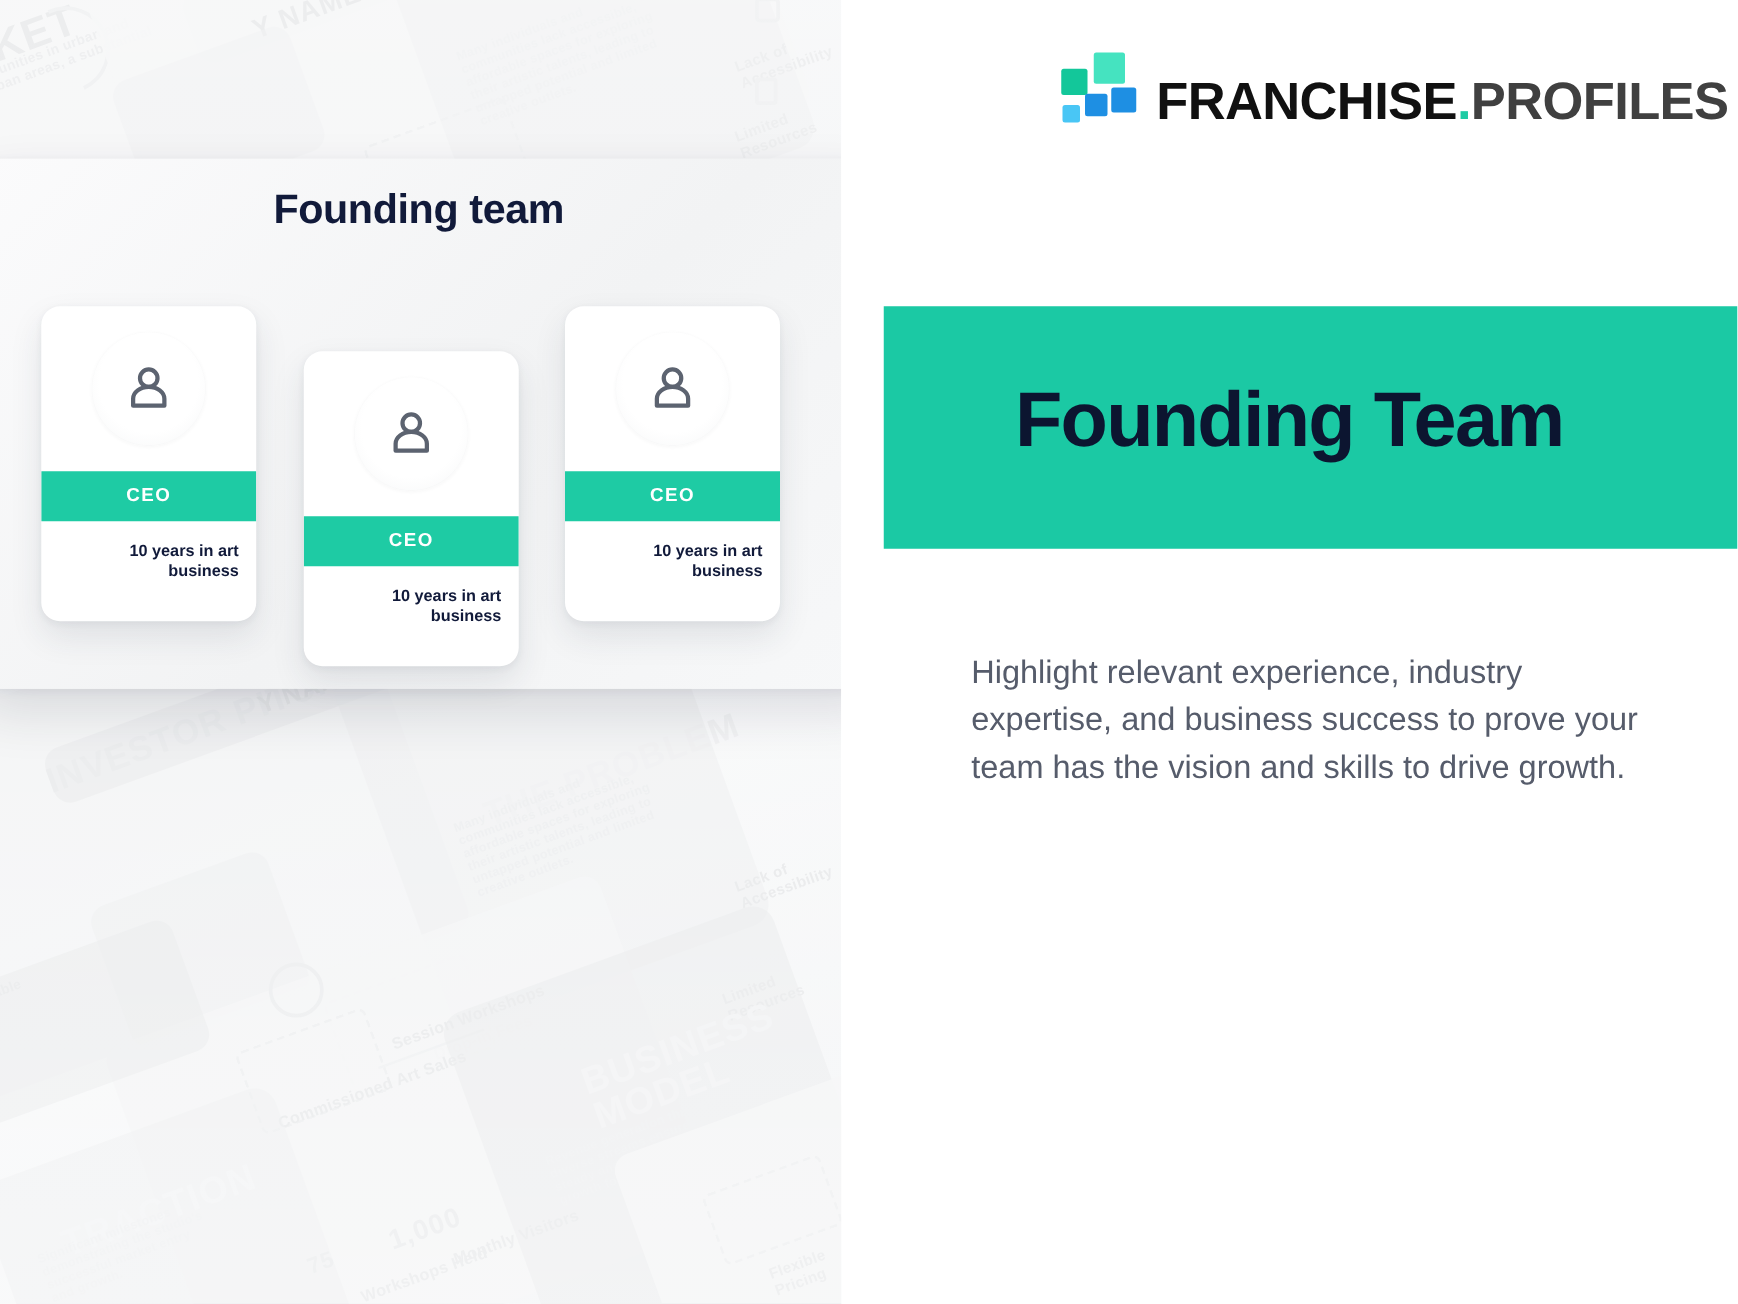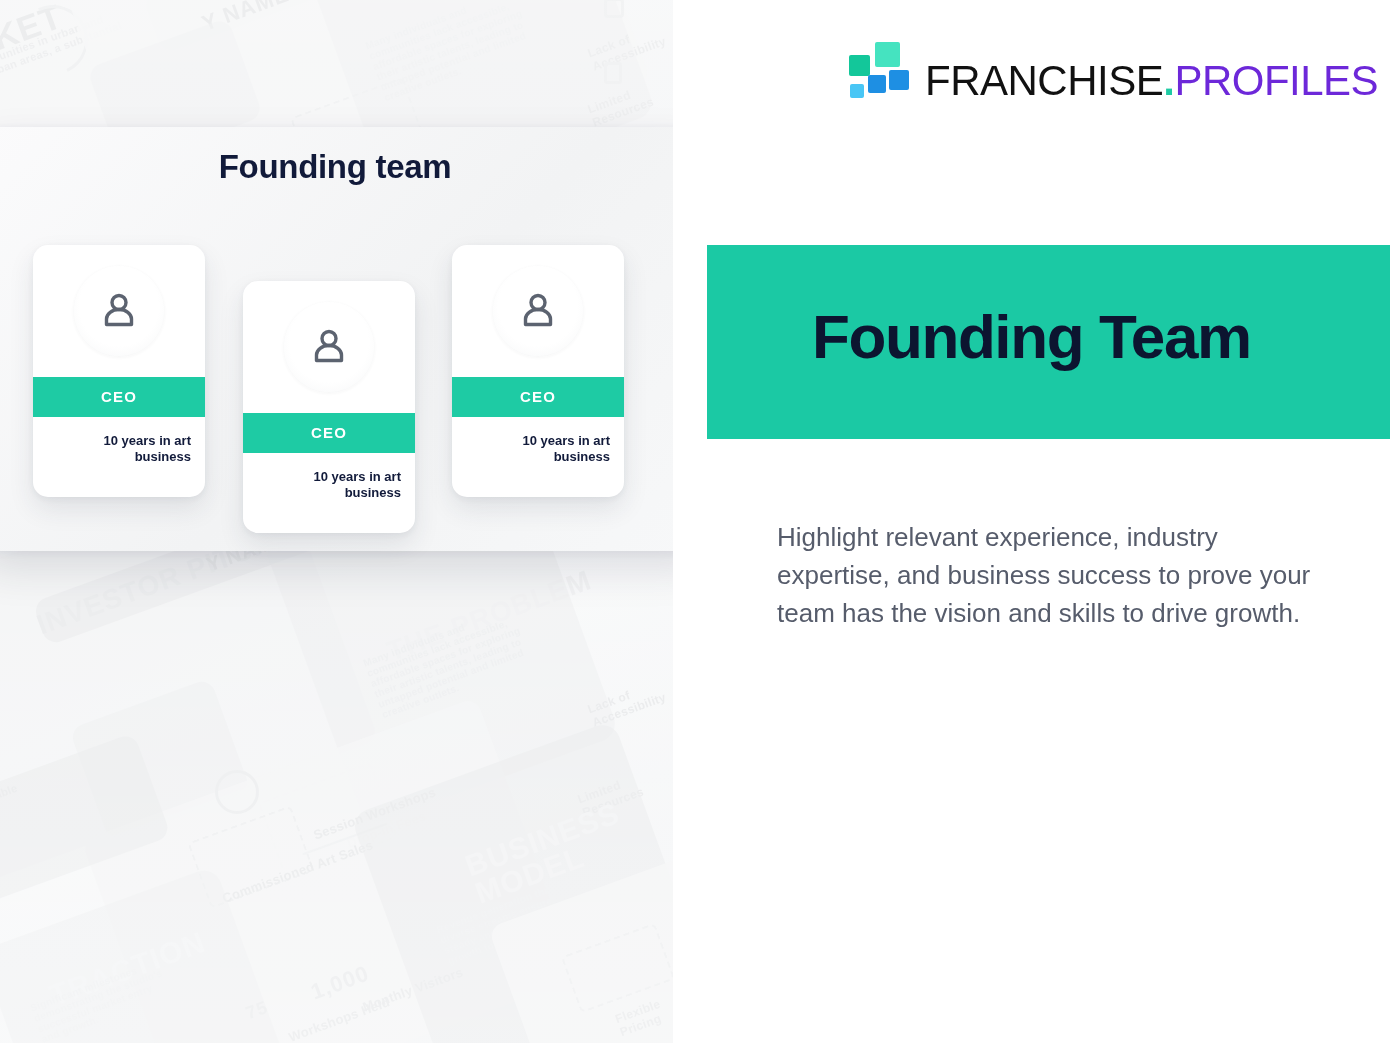--- a/index.html
+++ b/index.html
@@ -106,23 +106,23 @@
     position:absolute; left:176px; top:40px;
     display:flex; align-items:center; gap:14px;
   }
   #logo-mark{ position:relative; width:62px; height:58px; }
   #logo-mark i{ position:absolute; display:block; border-radius:2px; }
   #logo-text{
     font-size:42px; line-height:1; letter-spacing:-.5px;
     white-space:nowrap;
     display:flex; align-items:baseline;
   }
-  #logo-text .b{ font-weight:400; color:#111111;margin-top:20px; }
+  #logo-text .b{ font-weight:700; color:#111111;margin-top:20px; }
   #logo-text .dot{ font-weight:800; color:#1ECBA4; }
-  #logo-text .l{ font-weight:400; color:#6d28d9; }
+  #logo-text .l{ font-weight:700; color:#404040; }
 
   
   #banner{
     position:absolute; left:34px; top:245px; width:683px; height:194px;
     background:#1BC9A4;
   }
   #banner-title{
     position:absolute; left:105px; top:56px;
     font-size:62px; font-weight:800; letter-spacing:-1.4px;
     color:#0C1530;

